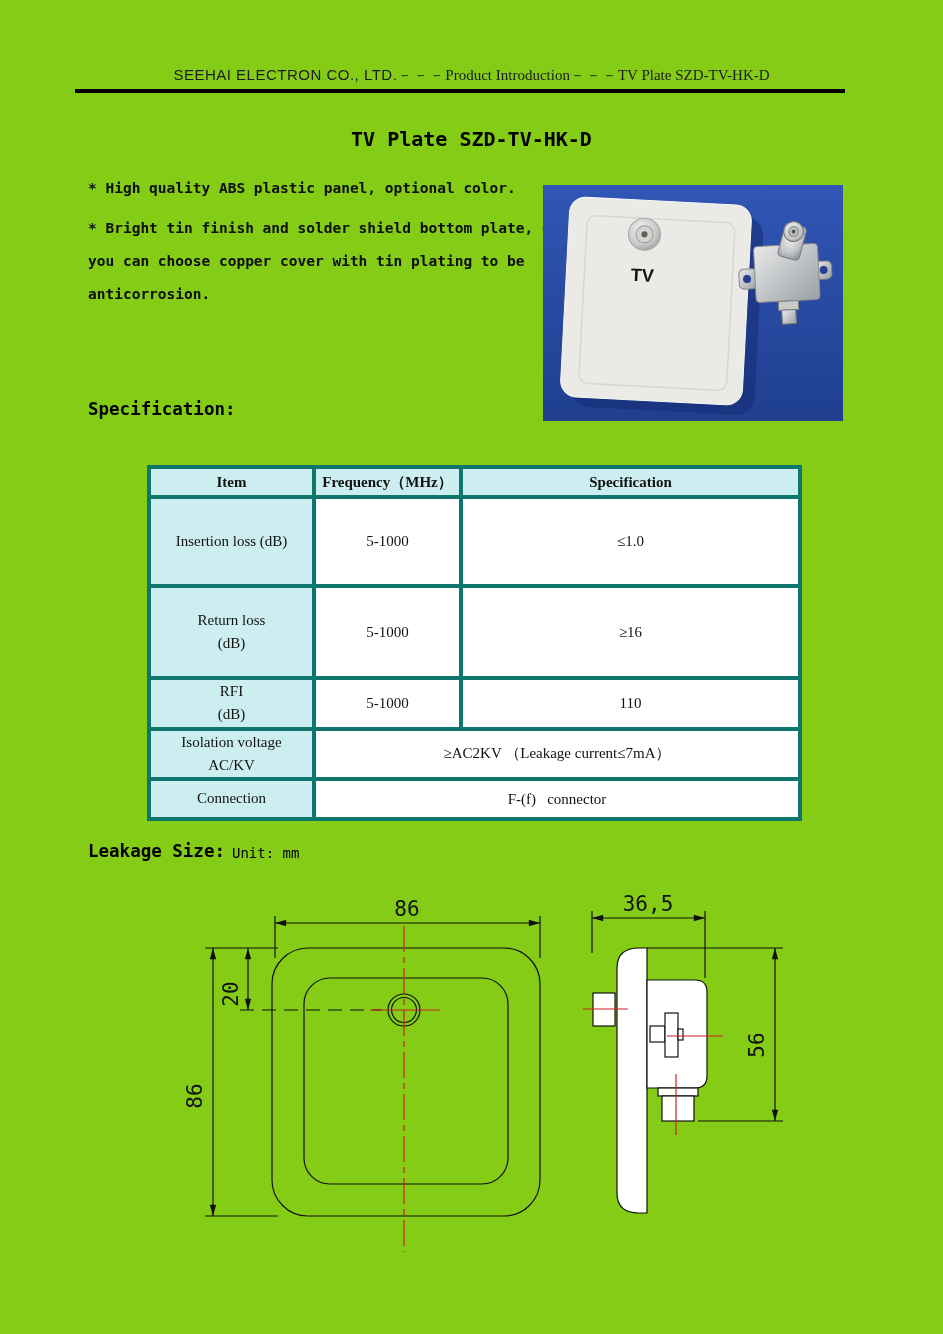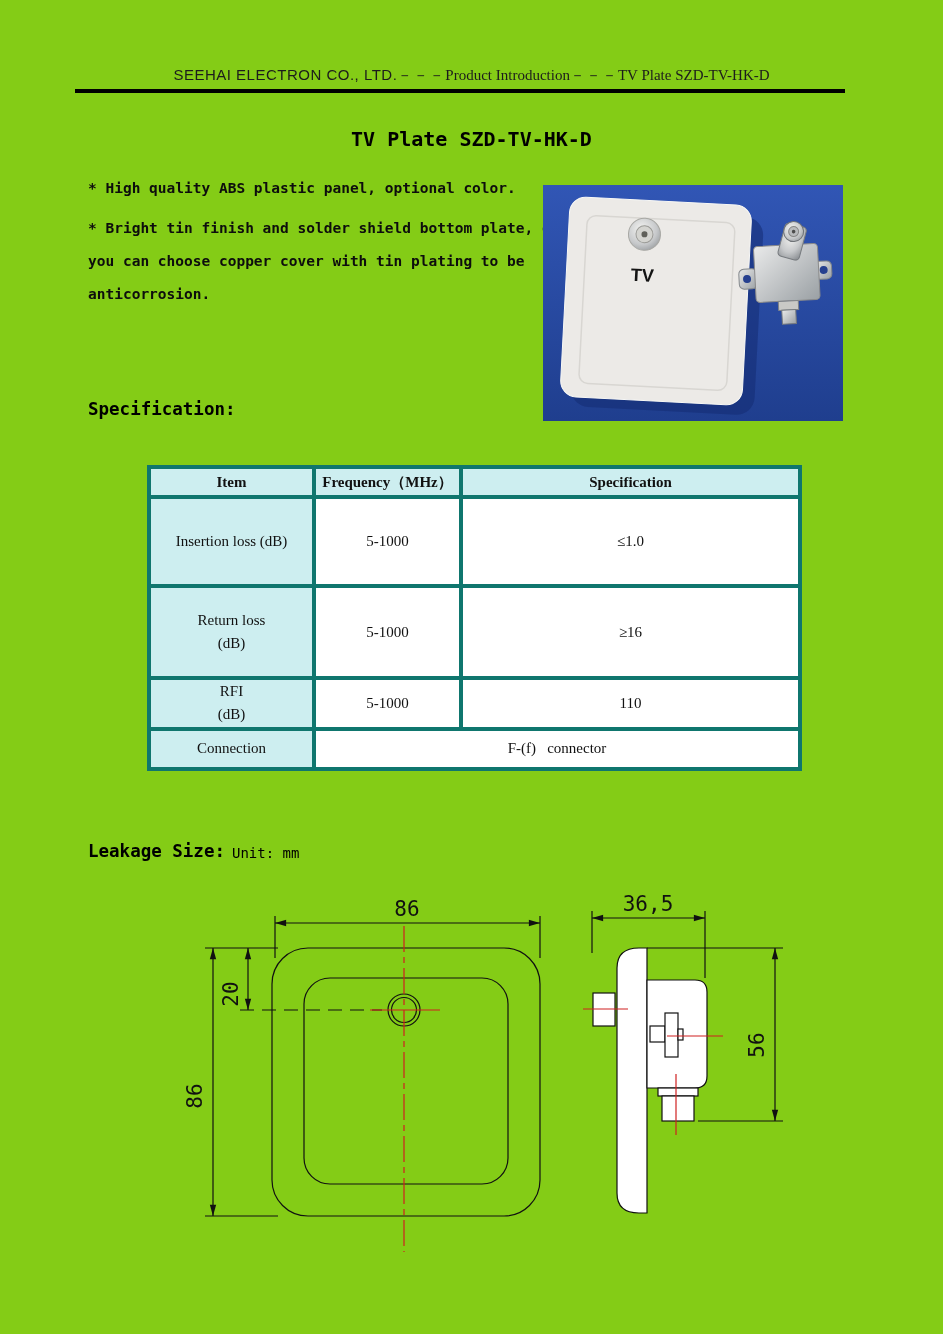--- a/index.html
+++ b/index.html
@@ -160,20 +160,25 @@
 (dB)</td>
         <td>5-1000</td>
         <td class="cell-spec">≥16</td>
       </tr>
       <tr class="r3">
         <td class="cyan cell-item">RFI
 (dB)</td>
         <td>5-1000</td>
         <td class="cell-spec">110</td>
       </tr>
+      <tr class="r4">
+        <td class="cyan cell-item">Isolation voltage
+AC/KV</td>
+        <td colspan="2" class="cell-spec">≥AC2KV （Leakage current≤7mA）</td>
+      </tr>
       <tr class="r5">
         <td class="cyan cell-item">Connection</td>
         <td colspan="2" class="cell-spec">F-(f)   connector</td>
       </tr>
     </tbody>
       </table>
   </div>
 
   <div class="install-heading">Leakage Size:</div>
   <div class="install-unit">Unit: mm</div>

